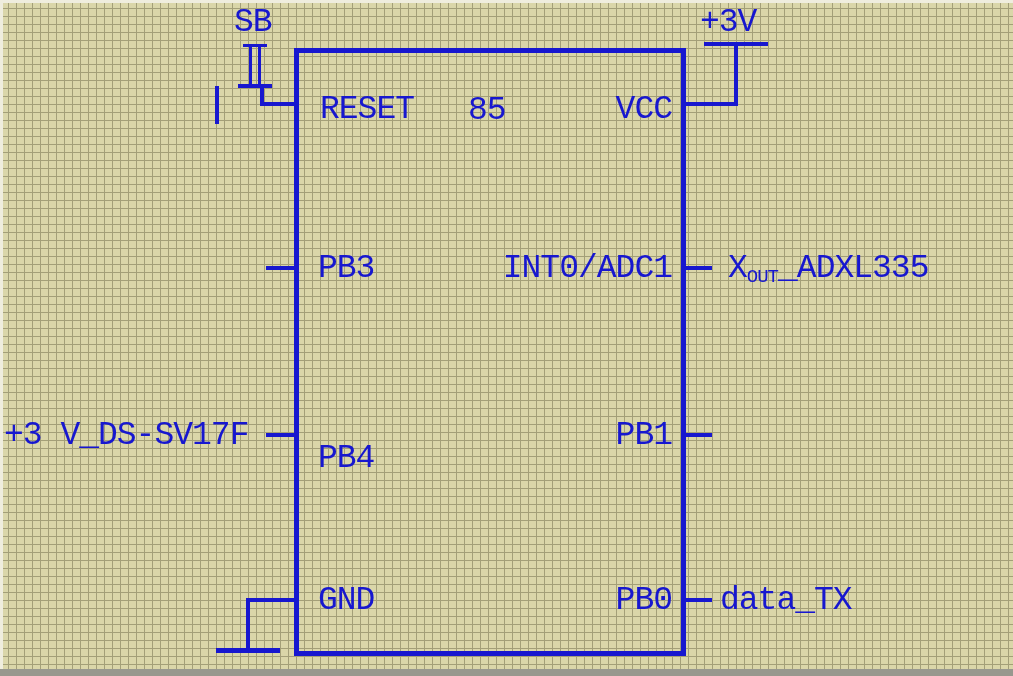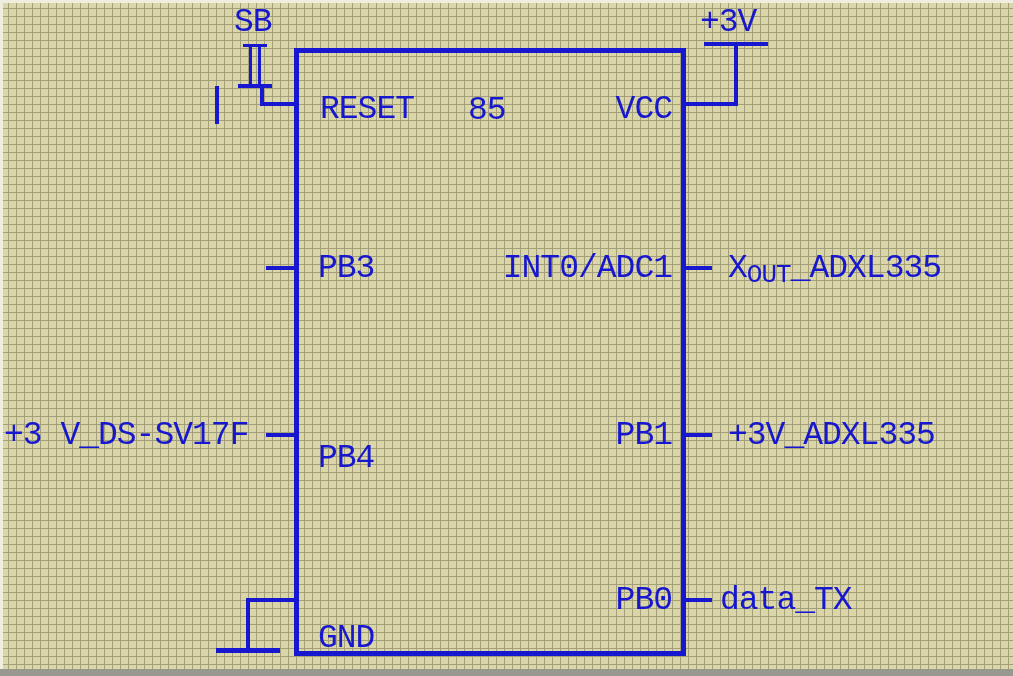--- a/index.html
+++ b/index.html
@@ -20,21 +20,21 @@
   }
   .wire{position:absolute;background:var(--ink);}
   .t{
     position:absolute;
     color:var(--ink);
     font-family:"Liberation Mono","DejaVu Sans Mono",monospace;
     font-size:33px;line-height:33px;
     white-space:nowrap;letter-spacing:-1px;
   }
   .t-r{text-align:right;}
-  .sub{font-size:26px;position:relative;top:5px;letter-spacing:-1px;}
+  .sub{font-size:19px;position:relative;top:5px;letter-spacing:-1px;}
   .chip{
     position:absolute;left:294px;top:48px;width:392px;height:608px;
     border:5px solid var(--ink);box-sizing:border-box;background:transparent;
   }
   .edge{position:absolute;}
 </style>
 </head>
 <body>
 
 <div class="scene">
@@ -42,21 +42,21 @@
   <div class="edge" style="left:0;top:0;width:1013px;height:3px;background:#efedde;"></div>
   <div class="edge" style="left:0;top:0;width:3px;height:676px;background:#efedde;"></div>
   <div class="edge" style="left:0;top:669px;width:1013px;height:7px;background:#98988e;"></div>
 
   <div class="chip"></div>
   <div class="t" style="left:468px;top:58px;margin-top:36px;">85</div>
 
   <div class="t" style="left:320px;top:93px;">RESET</div>
   <div class="t" style="left:318px;top:252px;text-align:center;">PB3</div>
   <div class="t" style="left:318px;top:442px;">PB4</div>
-  <div class="t" style="left:318px;top:584px;margin-top:38px;">GND</div>
+  <div class="t" style="left:318px;top:584px;">GND</div>
 
   <div class="t t-r" style="right:341px;top:93px;text-align:center;">VCC</div>
   <div class="t t-r" style="right:341px;top:252px;">INT0/ADC1</div>
   <div class="t t-r" style="right:341px;top:419px;">PB1</div>
   <div class="t t-r" style="right:341px;top:584px;">PB0</div>
 
   <div class="wire" style="left:260px;top:102px;width:36px;height:4px;"></div>
   <div class="wire" style="left:266px;top:266px;width:30px;height:4px;"></div>
   <div class="wire" style="left:266px;top:433px;width:30px;height:4px;"></div>
   <div class="wire" style="left:246px;top:598px;width:50px;height:4px;"></div>
@@ -77,16 +77,15 @@
   <div class="wire" style="left:246px;top:598px;width:4px;height:52px;"></div>
   <div class="wire" style="left:216px;top:648px;width:64px;height:5px;"></div>
 
   <div class="t" style="left:700px;top:6px;">+3V</div>
   <div class="wire" style="left:704px;top:42px;width:64px;height:4px;"></div>
   <div class="wire" style="left:734px;top:44px;width:4px;height:62px;"></div>
 
   <div class="t" style="left:4px;top:419px;text-align:right;">+3 V_DS-SV17F</div>
 
   <div class="t" style="left:728px;top:252px;"><span>X</span><span class="sub">OUT</span><span>_ADXL335</span></div>
-  <div class="t" style="left:728px;top:419px;">+3V_ADXL335</div>
   <div class="t" style="left:720px;top:584px;">data_TX</div>
 
 </div>
 
 </body></html>

